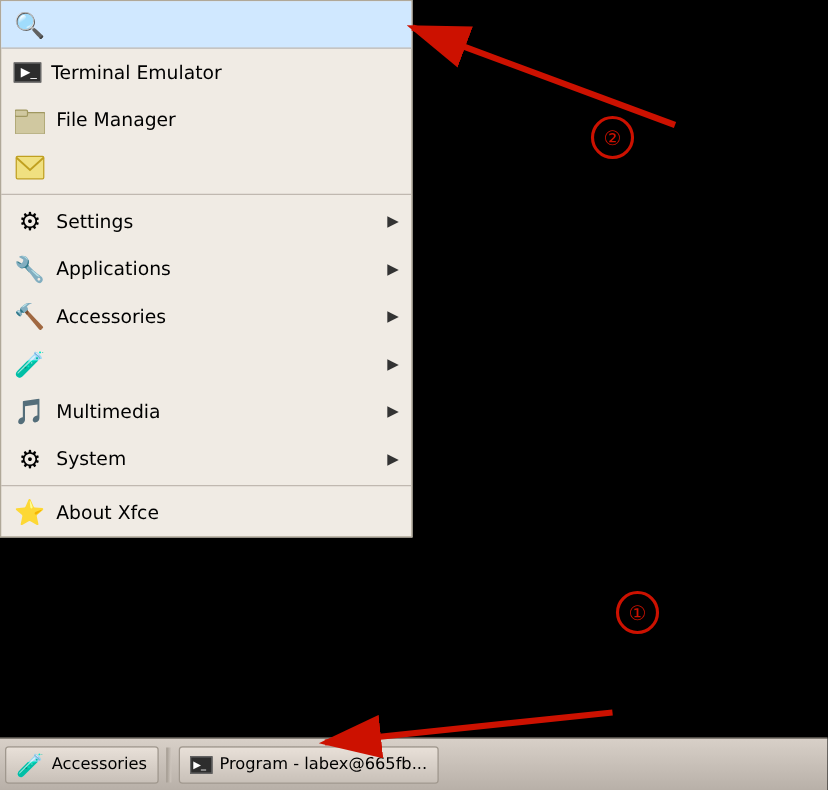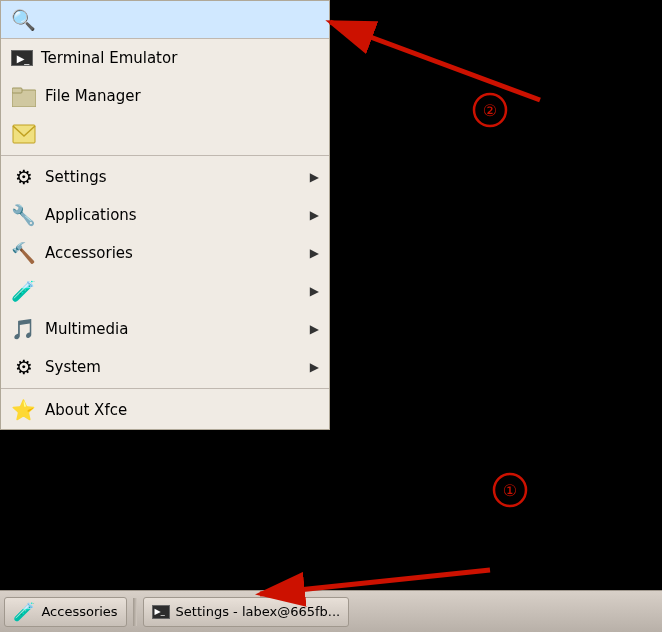--- a/index.html
+++ b/index.html
@@ -205,21 +205,21 @@
 </div>
 
 <div class="taskbar">
   <div class="taskbar-btn">
     <span class="icon" style="font-size:18px;">🧪</span>
     <span>Accessories</span>
   </div>
   <div class="taskbar-separator"></div>
   <div class="taskbar-btn">
     <span class="icon" style="background:#2d2d2d;border:1px solid #666;width:18px;height:14px;display:inline-flex;align-items:center;font-size:8px;color:#fff;padding-left:2px;">▶_</span>
-    <span>Settings - labex@665fb...</span>
+    <span>Program - labex@665fb...</span>
   </div>
 </div>
 
 <svg class="arrows-svg" xmlns="http://www.w3.org/2000/svg">
   <defs>
     <marker id="arrowhead" markerWidth="10" markerHeight="7" refX="9" refY="3.5" orient="auto">
       <polygon points="0 0, 10 3.5, 0 7" fill="#cc1100"></polygon>
     </marker>
   </defs>
 

